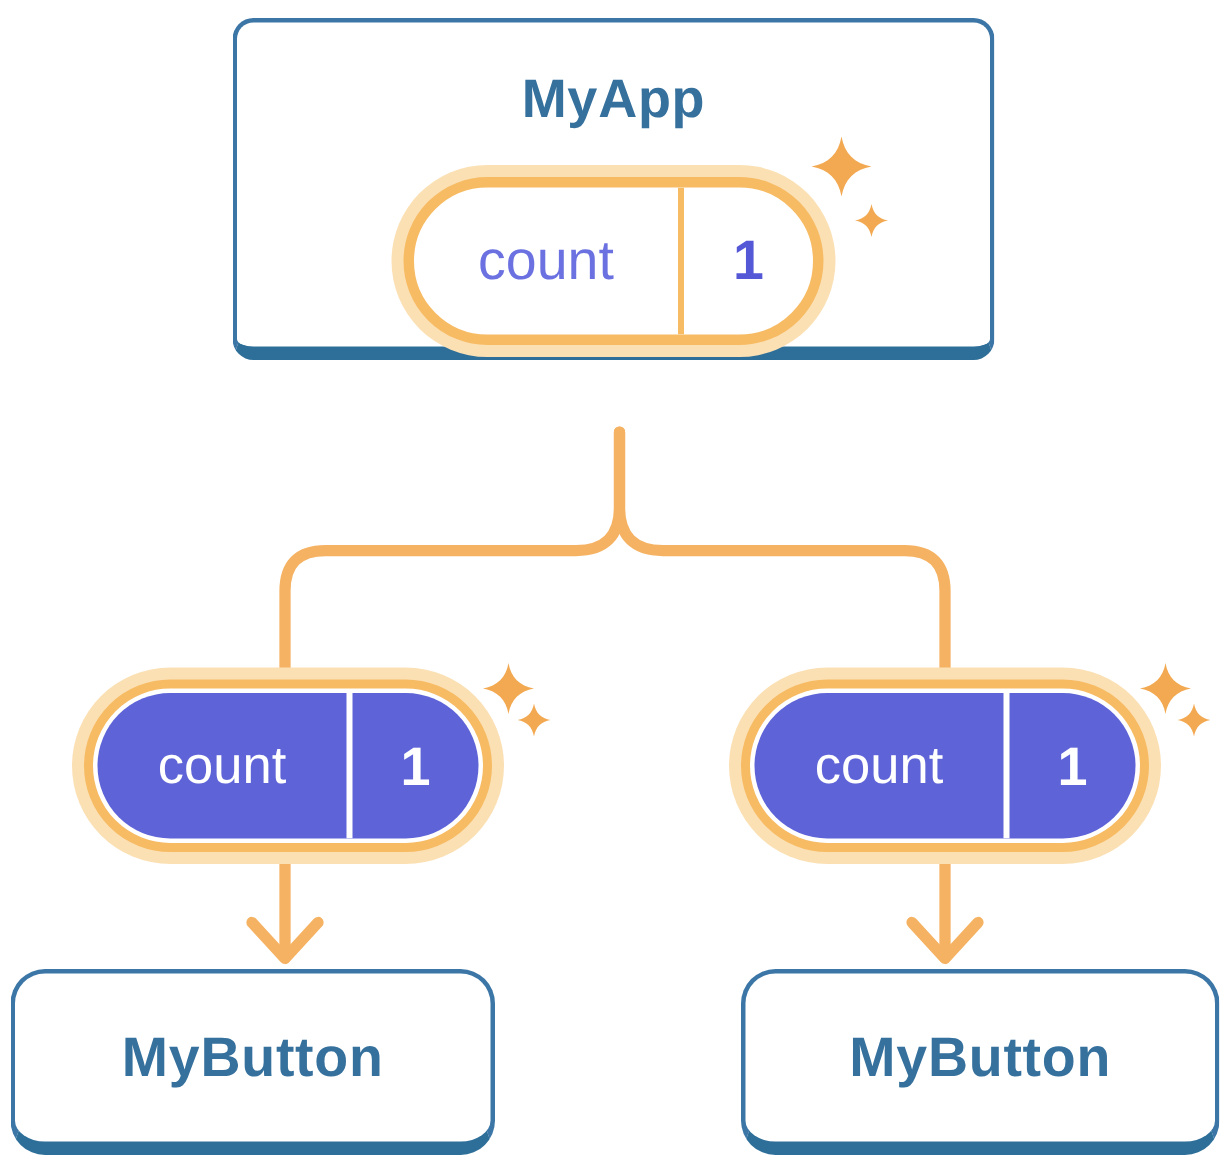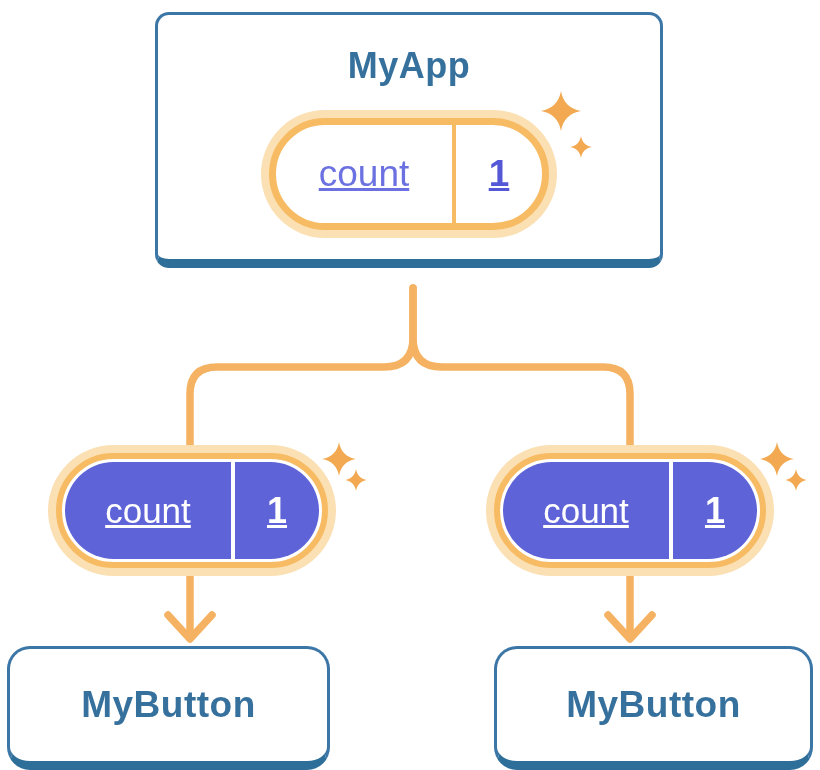--- a/index.html
+++ b/index.html
@@ -24,40 +24,40 @@
   
   .connectors{position:absolute;left:0;top:0;width:820px;height:770px;z-index:1;}
   .connectors path{stroke:var(--accent);stroke-width:7.5;fill:none;stroke-linecap:round;stroke-linejoin:round;}
   
   .card{
     position:absolute;background:#fff;box-sizing:border-box;
     border:3px solid var(--blue-border);
     border-bottom:9px solid var(--blue-edge);
     border-radius:14px;z-index:2;
   }
-  .root-card{left:155px;top:12px;width:508px;height:256px;}
+  .root-card{left:155px;top:12px;width:508px;height:228px;}
   .card-title{
     text-align:center;padding-top:30px;font-size:36px;font-weight:600;
     color:var(--blue-text);letter-spacing:.5px;
   }
   .leaf-card{
     top:646px;height:124px;display:flex;align-items:center;justify-content:center;
     font-size:37px;font-weight:600;color:var(--blue-text);letter-spacing:.5px;border-radius:23px;
   }
   .leaf-left{left:7px;width:323px;}
   .leaf-right{left:494px;width:319px;}
   
   .pill-halo{background:var(--halo);border-radius:999px;padding:8px;display:inline-block;}
   .pill-abs{position:absolute;z-index:2;}
   .root-pill{left:50%;top:95px;transform:translateX(-50%);}
   .pill-ring{
     background:#fff;border:7px solid var(--accent-ring);border-radius:999px;
     display:flex;align-items:stretch;box-sizing:border-box;height:112px;overflow:hidden;
   }
-  .pill-cell{display:flex;align-items:center;justify-content:center;text-decoration:underline;}
+  .pill-cell{display:flex;align-items:center;justify-content:center;}
   .outline-name{width:176px;font-size:37px;color:var(--purple-name);}
   .outline-value{width:86px;font-size:37px;font-weight:700;color:var(--purple-value);}
   .outline-divider{width:4px;background:var(--accent-ring);}
   .pill-gap{
     background:#fff;border:6px solid var(--accent-ring);border-radius:999px;
     padding:3px;box-sizing:content-box;
   }
   .pill-purple{
     background:var(--purple-fill);border-radius:999px;display:flex;align-items:stretch;
     height:97px;overflow:hidden;

